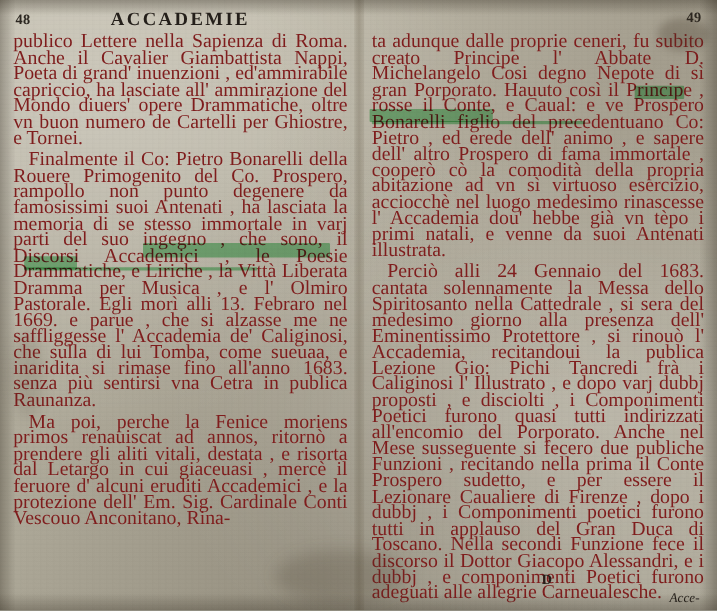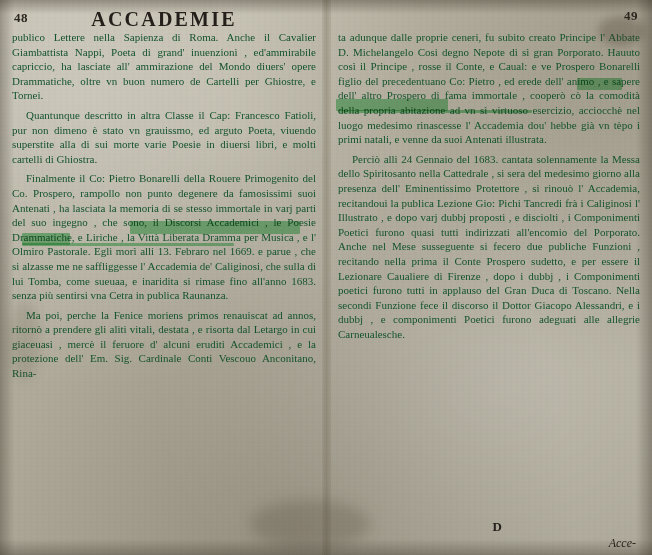--- a/index.html
+++ b/index.html
@@ -67,32 +67,32 @@
     position: absolute; left: 2px; top: 2px;
     font-size: 13px; font-weight: bold; letter-spacing: 0.5px;
   }
   .hdr .folio-r {
     position: absolute; right: 2px; top: 0px;
     font-size: 13px; font-weight: bold; letter-spacing: 0.5px;
   }
   .hdr .run-title {
     position: absolute; left: 0; right: 0; top: 0;
     text-align: center;
-    font-size: 20px;
+    font-size: 17px;
     letter-spacing: 2.2px;
     font-variant: small-caps;
     font-weight: bold;
     color: #241f1a;
   }
   #col-right .hdr .run-title { letter-spacing: 2.6px; }
 
   .body-text {
-    font-size: 11px;
+    font-size: 18px;
     line-height: 14.6px;
-    color: #14532d;
+    color: #7f1d1d;
     text-align: justify;
     text-justify: inter-word;
     hyphens: manual;
     margin: 0;
   }
   .para { margin: 0 0 0 0; }
   .para + .para { margin-top: 5px; }
   .indent { text-indent: 14px; }
 
   
@@ -142,21 +142,20 @@
 <div id="page">
   <div id="grain"></div>
 
   <div class="col" id="col-left">
     <div class="hdr">
       <span class="folio-l">48</span>
       <span class="run-title">ACCADEMIE</span>
     </div>
     <div class="body-text">
       <p class="para">publico Lettere nella Sapienza di Roma. Anche il Cavalier Giambattista Nappi, Poeta di grand' inuenzioni , ed'ammirabile capriccio, ha lasciate all' ammirazione del Mondo diuers' opere Drammatiche, oltre vn buon numero de Cartelli per Ghiostre, e Tornei.</p>
-      <p class="para indent">Quantunque descritto in altra Classe il Cap: Francesco Fatioli, pur non dimeno è stato vn grauissmo, ed arguto Poeta, viuendo superstite alla di sui morte varie Poesie in diuersi libri, e molti cartelli di Ghiostra.</p>
       <p class="para indent">Finalmente il Co: Pietro Bonarelli della Rouere Primogenito del Co. Prospero, rampollo non punto degenere da famosissimi suoi Antenati , ha lasciata la memoria di se stesso immortale in varj parti del suo ingegno , che sono, il Discorsi Accademici , le Poesie Drammatiche, e Liriche , la Vittà Liberata Dramma per Musica , e l' Olmiro Pastorale. Egli morì alli 13. Febraro nel 1669. e parue , che si alzasse me ne saffliggesse l' Accademia de' Caliginosi, che sulla di lui Tomba, come sueuaa, e inaridita si rimase fino all'anno 1683. senza più sentirsi vna Cetra in publica Raunanza.</p>
       <p class="para indent">Ma poi, perche la Fenice moriens primos renauiscat ad annos, ritornò a prendere gli aliti vitali, destata , e risorta dal Letargo in cui giaceuasi , mercè il feruore d' alcuni eruditi Accademici , e la protezione dell' Em. Sig. Cardinale Conti Vescouo Anconitano, Rina-</p>
     </div>
   </div>
 
   <div class="col" id="col-right">
     <div class="hdr">
       <span class="folio-r">49</span>
     </div>
     <div class="body-text">

